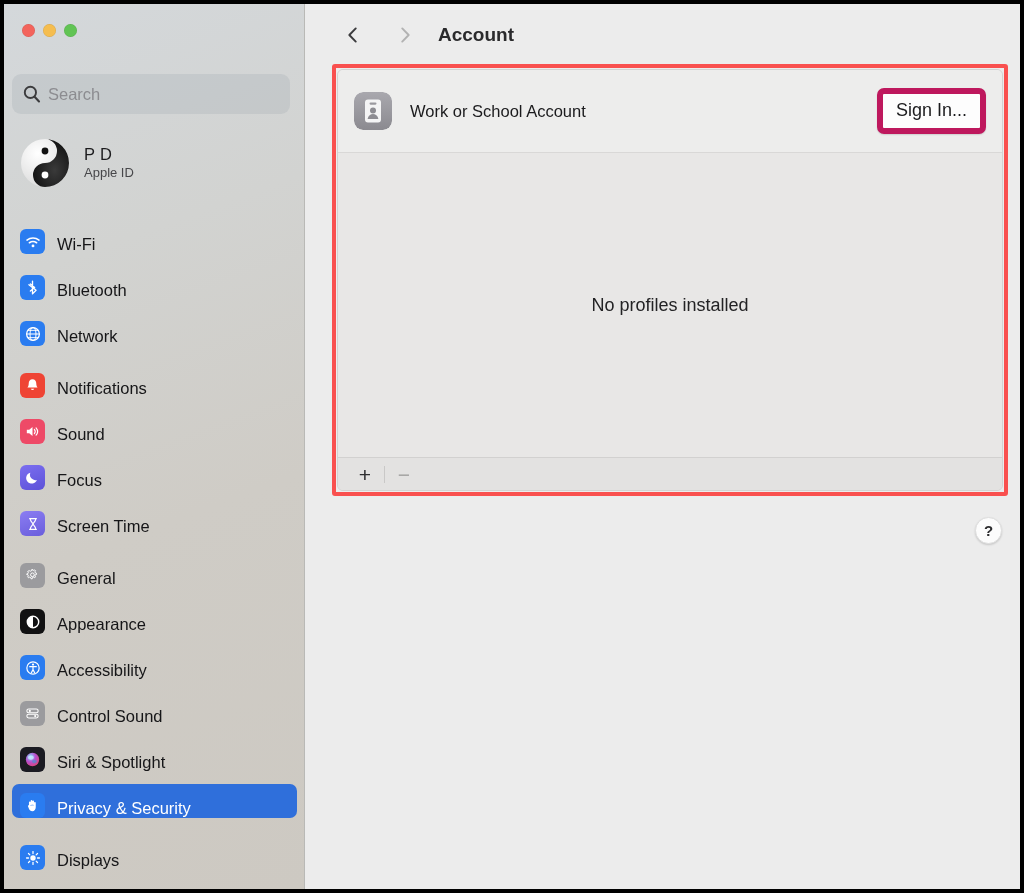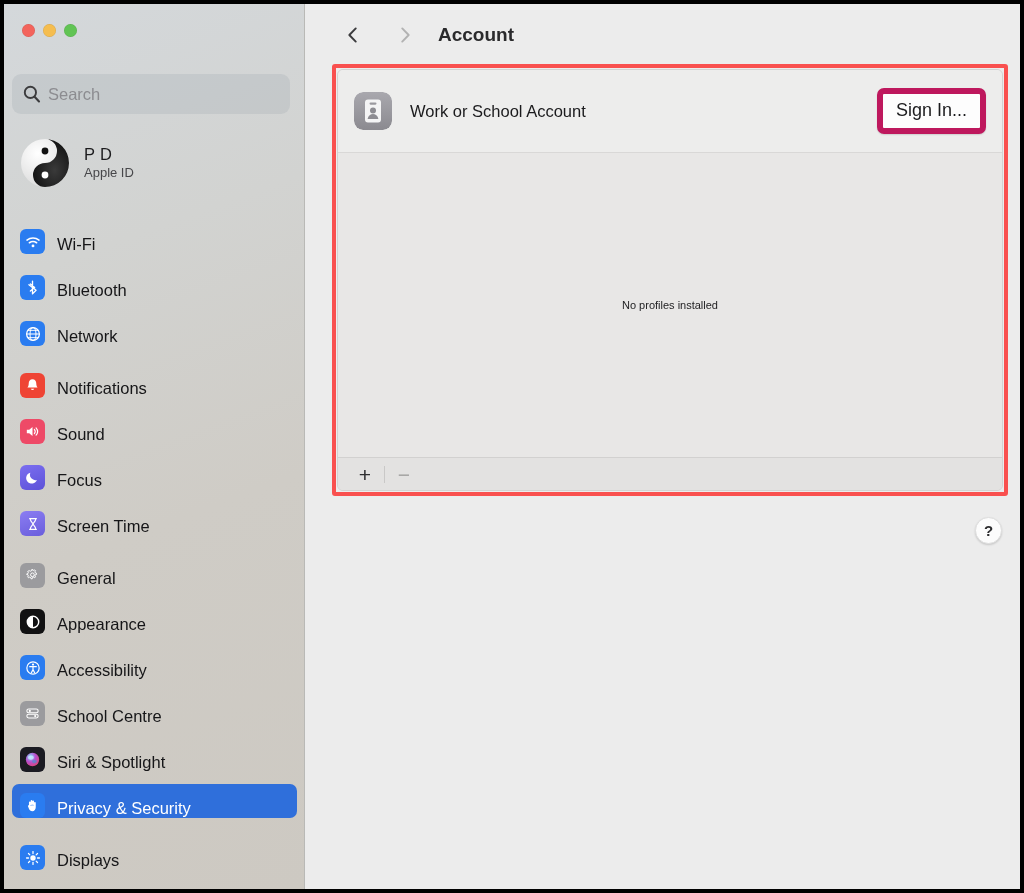--- a/index.html
+++ b/index.html
@@ -142,21 +142,21 @@
     border-radius: 7px;
     padding: 6px 13px 7px 13px;
     box-shadow: 0 1px 1.5px rgba(0,0,0,.13);
     white-space: nowrap;
   }
   .card-body {
     flex: 1 1 auto;
     display: flex; align-items: center; justify-content: center;
     background: #e8e7e6;
   }
-  .empty-text { font-size: 11px; color: #232325; }
+  .empty-text { font-size: 18px; color: #232325; }
   .card-foot {
     height: 33px;
     background: #e3e2e1;
     border-top: 1px solid #d2d1d0;
     display: flex; align-items: center;
     padding-left: 12px;
     flex: 0 0 auto;
   }
   .foot-btn {
     width: 30px; height: 26px;
@@ -327,21 +327,21 @@
         </div>
         <div class="nav-item">
           <span class="nav-icon" style="background:#9b9b9e">
             <svg viewBox="0 0 24 24" width="17" height="17">
               <rect x="4" y="5.6" width="16" height="5.4" rx="2.7" fill="none" stroke="#fff" stroke-width="1.5"></rect>
               <circle cx="8.2" cy="8.3" r="1.5" fill="#fff"></circle>
               <rect x="4" y="13" width="16" height="5.4" rx="2.7" fill="none" stroke="#fff" stroke-width="1.5"></rect>
               <circle cx="15.8" cy="15.7" r="1.5" fill="#fff"></circle>
             </svg>
           </span>
-          <span class="nav-label">School Centre</span>
+          <span class="nav-label">Control Sound</span>
         </div>
         <div class="nav-item">
           <span class="nav-icon" style="background:#1b1b22">
             <svg viewBox="0 0 24 24" width="19" height="19">
               <defs>
                 <radialGradient id="siri1" cx="0.35" cy="0.3" r="0.85">
                   <stop offset="0%" stop-color="#7ee8ff"></stop>
                   <stop offset="45%" stop-color="#b84fd0"></stop>
                   <stop offset="100%" stop-color="#e0436a"></stop>
                 </radialGradient>

